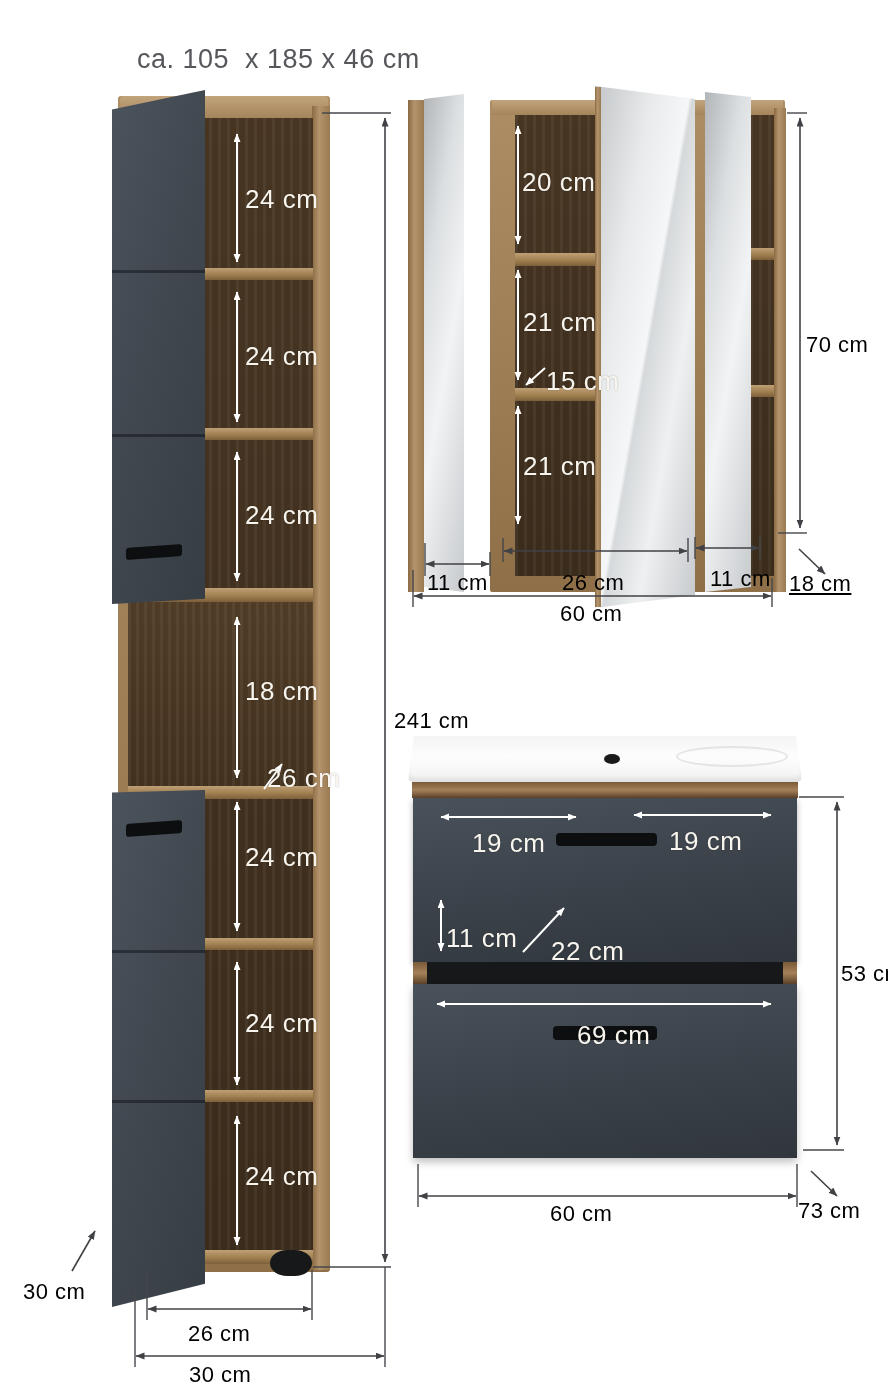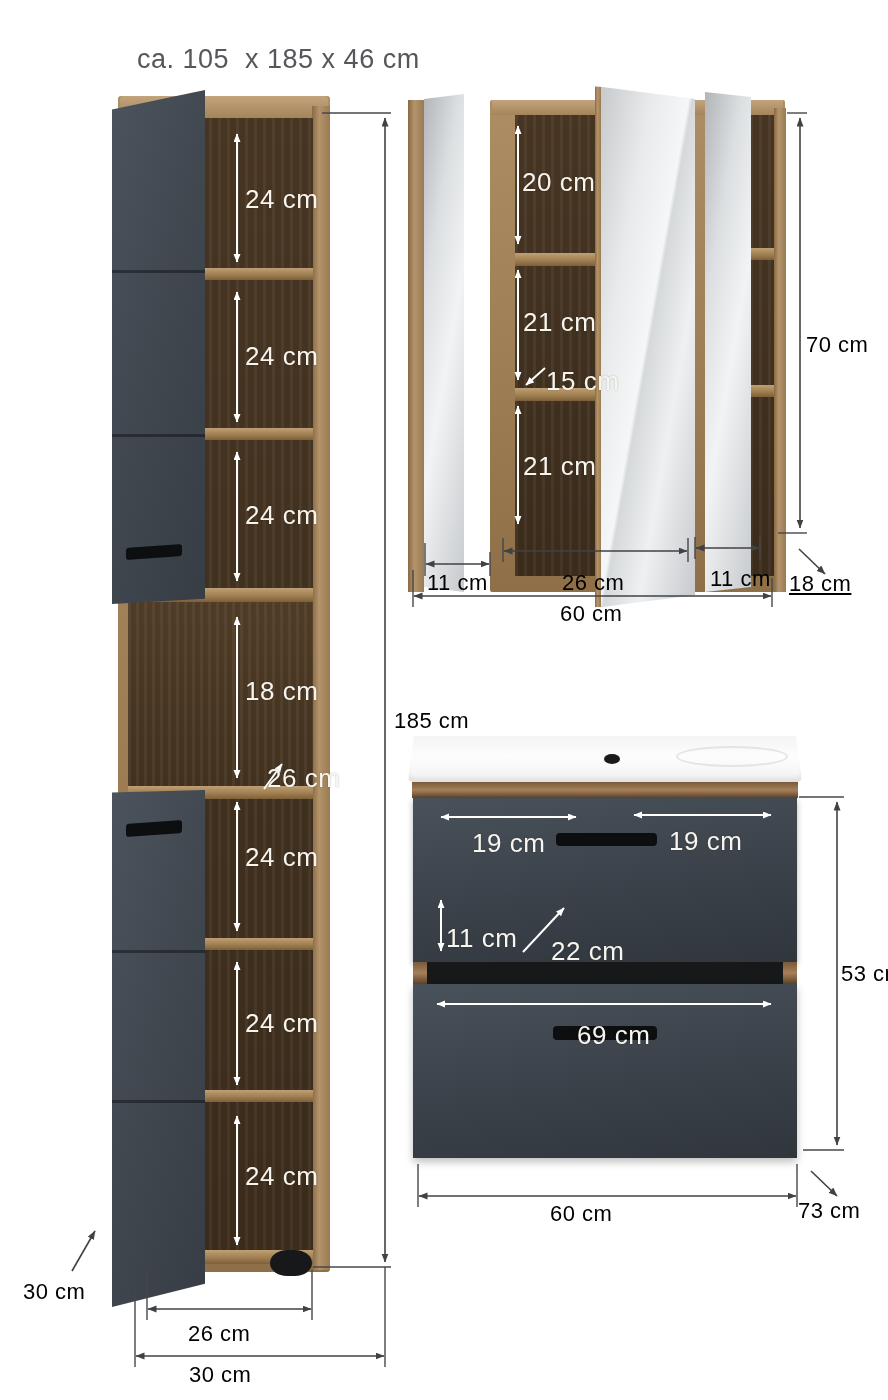--- a/index.html
+++ b/index.html
@@ -211,21 +211,21 @@
   <div class="lbl title" style="left:137px;top:46px;">ca. 105  x 185 x 46 cm</div>
 
   <div class="lblw" style="left:245px;top:186px;">24 cm</div>
   <div class="lblw" style="left:245px;top:343px;">24 cm</div>
   <div class="lblw" style="left:245px;top:502px;">24 cm</div>
   <div class="lblw" style="left:245px;top:678px;">18 cm</div>
   <div class="lblw" style="left:267px;top:765px;">26 cm</div>
   <div class="lblw" style="left:245px;top:844px;">24 cm</div>
   <div class="lblw" style="left:245px;top:1010px;">24 cm</div>
   <div class="lblw" style="left:245px;top:1163px;">24 cm</div>
-  <div class="lbl" style="left:394px;top:710px;">185 cm</div>
+  <div class="lbl" style="left:394px;top:710px;">241 cm</div>
   <div class="lbl" style="left:23px;top:1281px;">30 cm</div>
   <div class="lbl" style="left:188px;top:1323px;">26 cm</div>
   <div class="lbl" style="left:189px;top:1364px;">30 cm</div>
 
   <div class="lblw" style="left:522px;top:169px;">20 cm</div>
   <div class="lblw" style="left:523px;top:309px;">21 cm</div>
   <div class="lblw" style="left:546px;top:368px;">15 cm</div>
   <div class="lblw" style="left:523px;top:453px;">21 cm</div>
   <div class="lbl" style="left:806px;top:334px;">70 cm</div>
   <div class="lbl" style="left:427px;top:572px;">11 cm</div>

